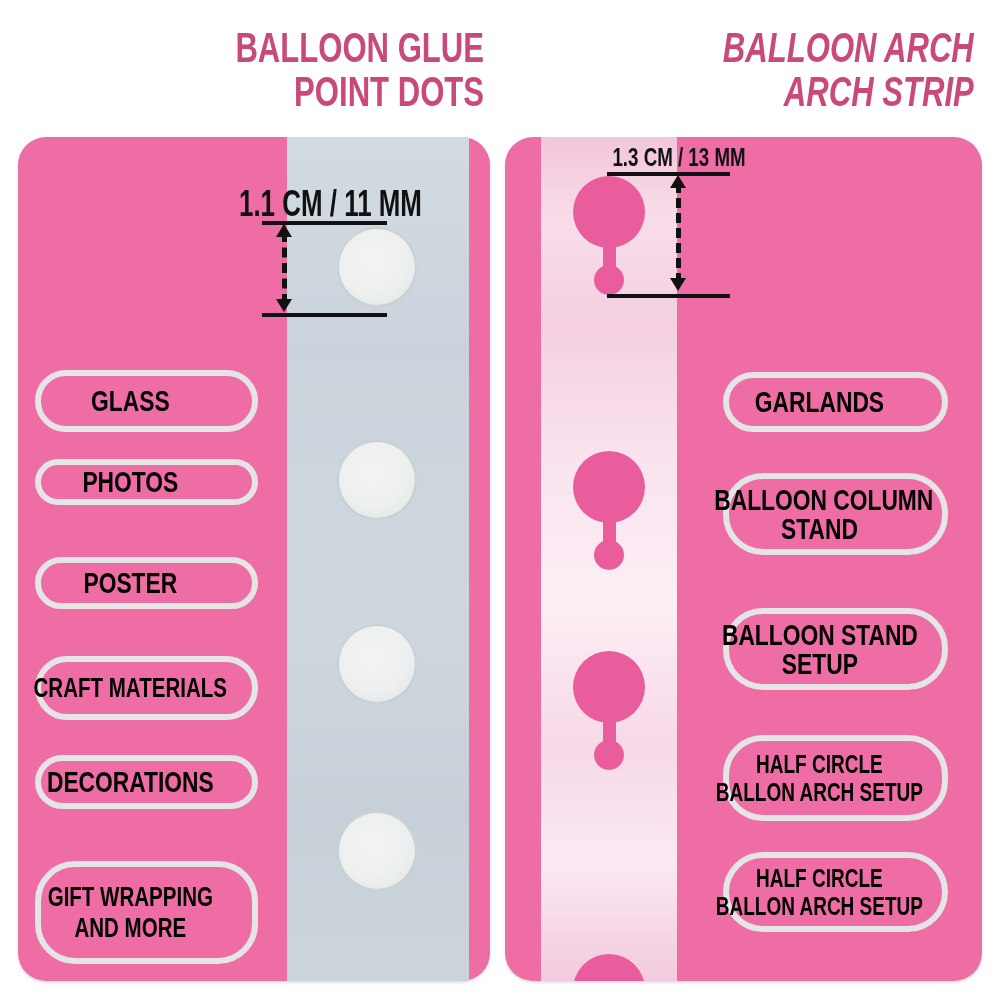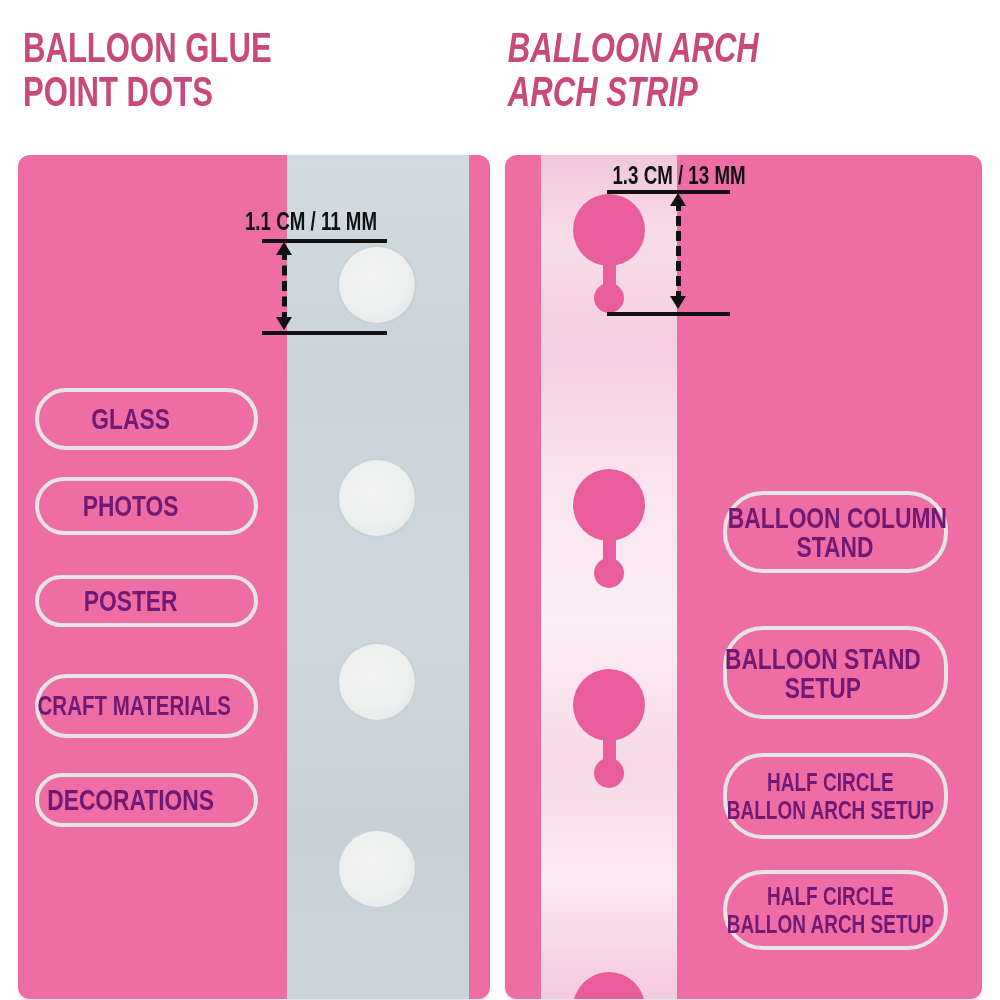--- a/index.html
+++ b/index.html
@@ -2,31 +2,31 @@
 <html style="--panel_pink: #ee6da4; --hole_pink: #e95d9d; --title_pink: #c9497b; --tape_gray: #cad3db; --strip_light_pink: #f9e3ee; --annotation_black: #111111; --pill_white: #ffffff;"><head>
 <meta charset="utf-8">
 <style>
   html,body{margin:0;padding:0;background:#ffffff;}
   .stage{
     position:relative;width:1000px;height:1000px;background:#ffffff;
     font-family:"Liberation Sans", sans-serif;overflow:hidden;
   }
   
   .panel-title{
-    position:absolute;top:26px;text-align:left;
+    position:absolute;top:26px;text-align:right;
     font-weight:bold;font-size:42px;line-height:44px;
     color:var(--title_pink);letter-spacing:0;
   }
   .panel-title .cond{display:block;width:132%;margin-left:-16%;
     transform:scaleX(0.74);transform-origin:50% 50%;white-space:pre;}
   .t-left{left:18px;width:472px;}
   .t-right{left:502px;width:477px;font-style:italic;}
   
   .panel{
-    position:absolute;top:155px;height:844px;border-radius:12px;
+    position:absolute;top:137px;height:844px;border-radius:28px;
     background:var(--panel_pink);overflow:hidden;
     box-shadow:0 2px 3px rgba(0,0,0,0.12);
   }
   .p-left{left:18px;width:472px;}
   .p-right{left:505px;width:477px;}
   
   .tape-gray{
     position:absolute;left:269px;top:0;width:182px;height:100%;
     background:linear-gradient(180deg,#d3dbe2 0%,#cad3db 25%,#cfd7de 55%,#c7d0d8 80%,#ccd4db 100%);
   }
@@ -40,34 +40,34 @@
     position:absolute;left:36px;top:0;width:136px;height:100%;
     background:linear-gradient(180deg,#f2c6db 0%,#f8dde9 10%,#f4cfe1 22%,#f9e3ee 38%,#fceef5 55%,#f7d9e8 72%,#fbe9f2 86%,#f3cade 100%);
   }
   .keyhole{position:absolute;left:68px;width:72px;}
   .kh-big{width:72px;height:72px;border-radius:50%;background:var(--hole_pink);}
   .kh-stem{width:13px;height:26px;margin:-5px auto 0;background:var(--hole_pink);}
   .kh-small{width:30px;height:30px;border-radius:50%;margin:-4px auto 0;background:var(--hole_pink);}
   
   .meas-label{
     position:absolute;width:200px;text-align:center;color:#111;
-    font-weight:bold;font-size:26px;line-height:27px;
+    font-weight:bold;font-size:36px;line-height:27px;
   }
   .meas-label .cond{display:block;transform:scaleX(0.72);transform-origin:50% 50%;white-space:pre;}
   .dim-line{position:absolute;height:4px;background:#111;}
   .dim-arrow{position:absolute;width:16px;}
   .dim-dash{position:absolute;left:6px;top:7px;bottom:7px;border-left:5px dashed #111;}
   .arr{position:absolute;left:0;width:0;height:0;border-left:8px solid transparent;border-right:8px solid transparent;}
   .arr-up{top:-1px;border-bottom:13px solid #111;}
   .arr-down{bottom:-1px;border-top:13px solid #111;}
   
   .pill{
-    position:absolute;box-sizing:border-box;border:4px solid #e5e5e5;
-    display:flex;align-items:center;
-    color:#701a75;font-weight:bold;text-align:center;
+    position:absolute;box-sizing:border-box;border:6px solid #e5e5e5;
+    display:flex;align-items:center;justify-content:center;
+    color:#000000;font-weight:bold;text-align:center;
   }
   .pill-1{border-radius:999px;font-size:30px;line-height:30px;}
   .pill-2{border-radius:40px;font-size:30px;line-height:29px;}
   .pill .cond{display:block;width:130%;margin-left:-15%;
     transform:scaleX(0.76);transform-origin:50% 50%;white-space:pre;}
   .lp{left:17px;width:223px;}
   .rp{left:218px;width:225px;}
 </style>
 </head>
 <body>
@@ -99,31 +99,35 @@
     <div class="dim-line" style="left:244px;top:176px;width:125px"></div>
     <div class="dim-arrow" style="left:258px;top:88px;height:86px">
       <div class="arr arr-up"></div>
       <div class="dim-dash"></div>
       <div class="arr arr-down"></div>
     </div>
 
     <div class="pill pill-1 lp" style="top:233px;height:62px">
       <span class="cond">GLASS</span>
     </div>
-    <div class="pill pill-1 lp" style="top:322px;height:58px">
+    <div class="pill pill-1 lp" style="top:322px;height:46px">
       <span class="cond">PHOTOS</span>
     </div>
     <div class="pill pill-1 lp" style="top:420px;height:52px">
       <span class="cond">POSTER</span>
     </div>
     <div class="pill pill-1 lp" style="top:519px;height:64px;font-size:27px">
       <span class="cond">CRAFT MATERIALS</span>
     </div>
     <div class="pill pill-1 lp" style="top:618px;height:54px">
       <span class="cond">DECORATIONS</span>
+    </div>
+    <div class="pill pill-2 lp" style="top:724px;height:103px;font-size:27px;line-height:31px">
+      <span class="cond">GIFT WRAPPING
+AND MORE</span>
     </div>
   </div>
 
   <div class="panel p-right">
 
     <div class="strip-pink"></div>
 
     <div class="keyhole" style="top:39px">
       <div class="kh-big"></div>
       <div class="kh-stem"></div>
@@ -148,25 +152,28 @@
       <span class="cond">1.3 CM / 13 MM</span>
     </div>
     <div class="dim-line" style="left:102px;top:35px;width:123px"></div>
     <div class="dim-line" style="left:102px;top:157px;width:123px"></div>
     <div class="dim-arrow" style="left:165px;top:39px;height:114px">
       <div class="arr arr-up"></div>
       <div class="dim-dash"></div>
       <div class="arr arr-down"></div>
     </div>
 
+    <div class="pill pill-1 rp" style="top:235px;height:60px">
+      <span class="cond">GARLANDS</span>
+    </div>
     <div class="pill pill-2 rp" style="top:336px;height:82px">
       <span class="cond">BALLOON COLUMN
 STAND</span>
     </div>
-    <div class="pill pill-2 rp" style="top:471px;height:93px">
+    <div class="pill pill-2 rp" style="top:471px;height:82px">
       <span class="cond">BALLOON STAND
 SETUP</span>
     </div>
     <div class="pill pill-2 rp" style="top:598px;height:86px;font-size:25px;line-height:28px">
       <span class="cond">HALF CIRCLE
 BALLON ARCH SETUP</span>
     </div>
     <div class="pill pill-2 rp" style="top:715px;height:80px;font-size:25px;line-height:28px">
       <span class="cond">HALF CIRCLE
 BALLON ARCH SETUP</span>

